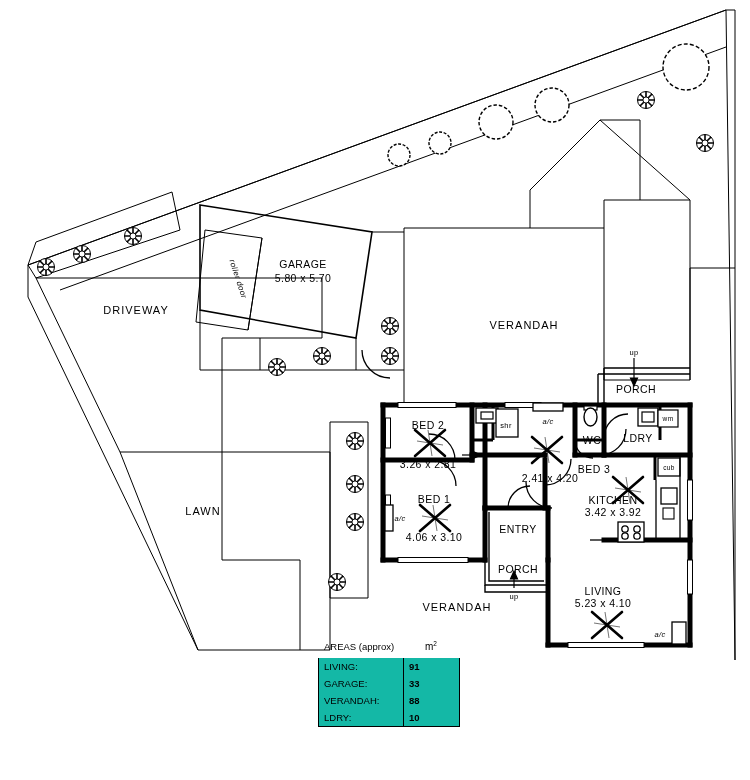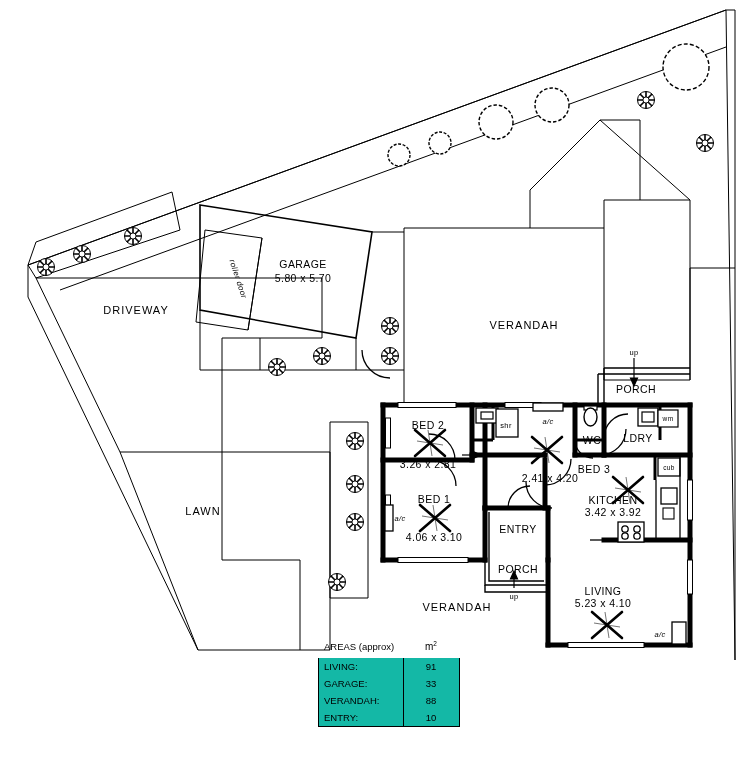--- a/index.html
+++ b/index.html
@@ -19,22 +19,22 @@
   .ital{font-style:italic;}
   
   #areas{position:absolute;left:318px;top:658px;width:140px;
          border:1.6px solid #000;border-top:none;background:#14b8a6;}
   #areas .hdr{position:absolute;left:0;top:-19px;width:140px;height:18px;}
   #areas .hdr .h1{position:absolute;left:5px;top:2px;font-size:9.5px;}
   #areas .hdr .h2{position:absolute;left:106px;top:1px;font-size:10px;}
   #areas .hdr .h2 sup{font-size:6.5px;}
   #areas table{border-collapse:collapse;width:100%;}
   #areas td{border:none;font-size:9.5px;padding:1px 0 1px 5px;height:15px;}
-  #areas td.v{text-align:center;padding-right:6px;
-              border-left:1.6px solid #000;width:44px;}
+  #areas td.v{text-align:left;padding-right:6px;
+              border-left:1.6px solid #000;width:44px;font-weight:bold;}
   #areas tr.tot td{border-top:1.6px solid #000;}
   #areas tr.tot td.v{text-decoration:underline;}
 </style>
 </head>
 <body>
 
 <div id="stage">
 
   <svg id="plan" width="750" height="780" viewBox="0 0 750 780">
     <defs>
@@ -314,20 +314,20 @@
       </tr>
       <tr>
         <td>GARAGE:</td>
         <td class="v">33</td>
       </tr>
       <tr>
         <td>VERANDAH:</td>
         <td class="v">88</td>
       </tr>
       <tr>
-        <td>ENTRY:</td>
+        <td>LDRY:</td>
         <td class="v">10</td>
       </tr>
     </tbody>
       </table>
   </div>
 
 </div>
 
 </body></html>

